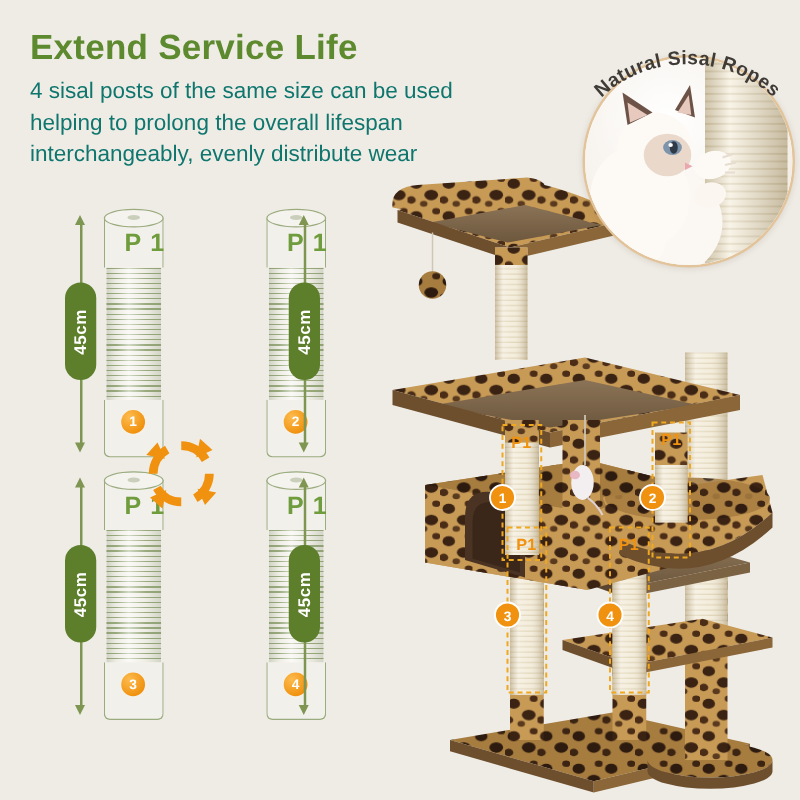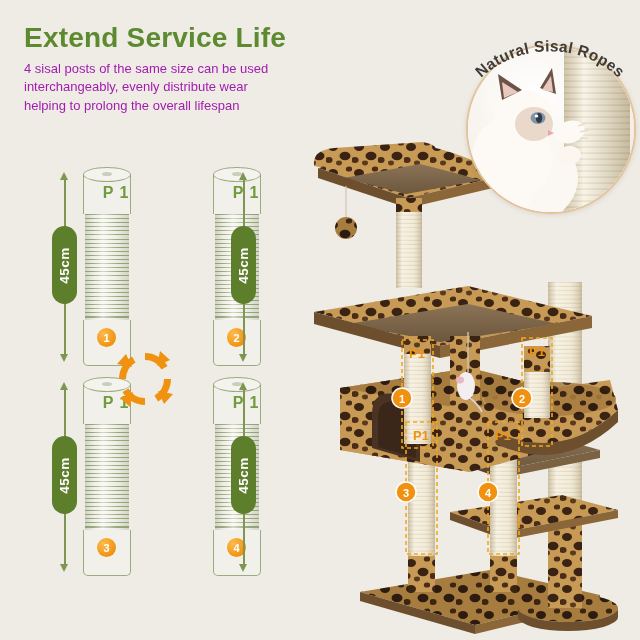--- a/index.html
+++ b/index.html
@@ -12,21 +12,21 @@
   #stage{position:absolute;inset:0;width:640px;height:640px;}
 
   
   .headline{
     position:absolute;left:24px;top:22px;
     font-size:28px;font-weight:bold;color:#5d8a2f;
     letter-spacing:.2px;white-space:nowrap;
   }
   .subcopy{
     position:absolute;left:24px;top:60px;width:400px;
-    font-size:13px;line-height:1.42;color:#a21caf;
+    font-size:18px;line-height:1.42;color:#0f766e;
   }
   .subcopy div{white-space:nowrap;}
 
   
   .post-grid{position:absolute;left:0;top:0;width:310px;height:640px;}
   .post-cell{position:absolute;width:120px;height:200px;}
   .post-cell.c1{left:45px;top:168px;}
   .post-cell.c2{left:175px;top:168px;}
   .post-cell.c3{left:45px;top:378px;}
   .post-cell.c4{left:175px;top:378px;}
@@ -42,21 +42,21 @@
     position:absolute;left:38px;top:-1px;width:48px;height:15px;
     border:1.4px solid #9aab7e;border-radius:50%;
     background:#f5f3ee;box-sizing:border-box;
   }
   .post-screw{
     position:absolute;left:57px;top:4px;width:10px;height:4px;
     border-radius:50%;background:#c9cfbb;
   }
   .post-label{
     position:absolute;left:38px;top:16px;width:66px;
-    text-align:center;font-size:16px;font-weight:bold;
+    text-align:center;font-size:20px;font-weight:bold;
     color:#6f9c3c;letter-spacing:1px;
   }
   
   .coil{
     position:absolute;left:40px;top:46px;width:44px;height:106px;
     overflow:hidden;
     background:
       repeating-linear-gradient(to bottom,
         #9aab7e 0px,#9aab7e 1px,
         #f4f2ec 1px,#f4f2ec 4.1px);
@@ -135,22 +135,22 @@
   }
 </style>
 </head>
 <body>
 
 <div id="stage">
 
   <div class="headline">Extend Service Life</div>
   <div class="subcopy">
     <div>4 sisal posts of the same size can be used</div>
+    <div>helping to prolong the overall lifespan</div>
     <div>interchangeably, evenly distribute wear</div>
-    <div>helping to prolong the overall lifespan</div>
   </div>
 
   <div class="post-grid">
 
     <div class="post-cell c1">
       <div class="post-body"></div>
       <div class="coil"></div>
       <div class="coil-mask-l"></div>
       <div class="coil-mask-r"></div>
       <div class="post-cap"></div>

